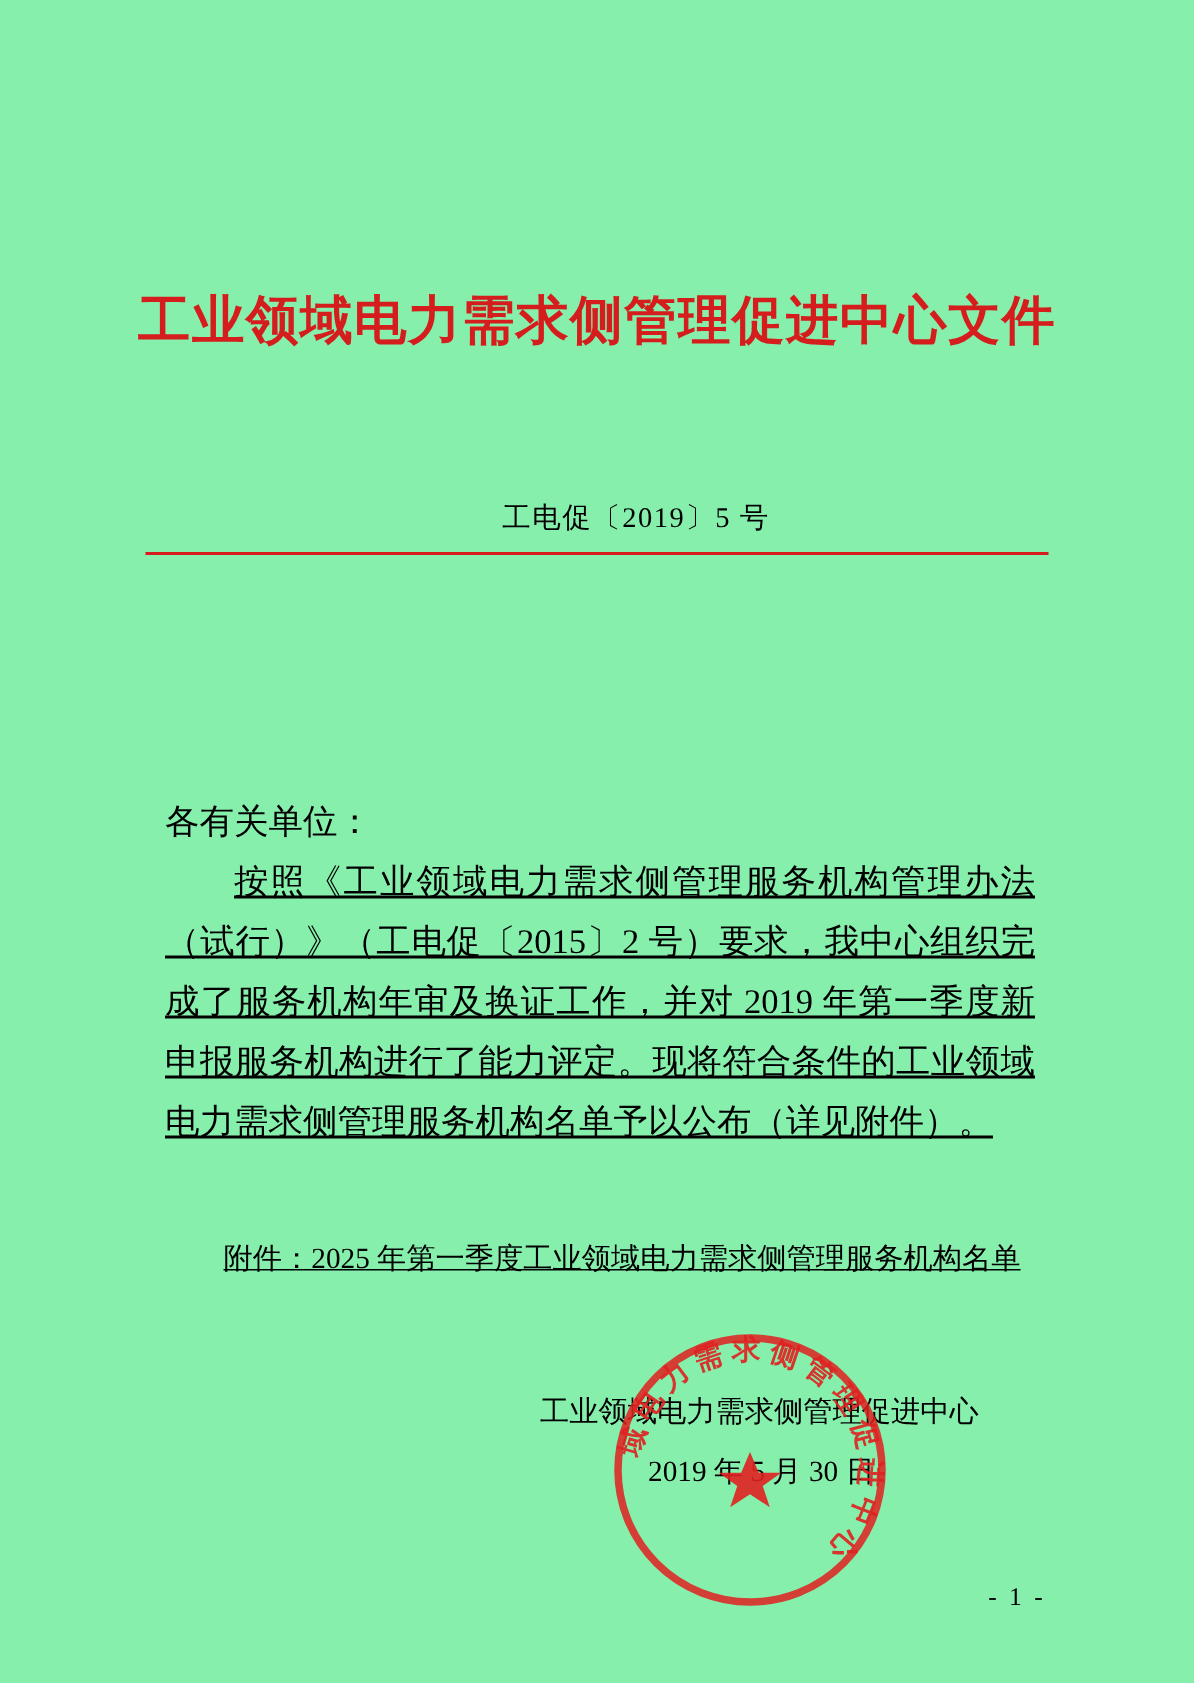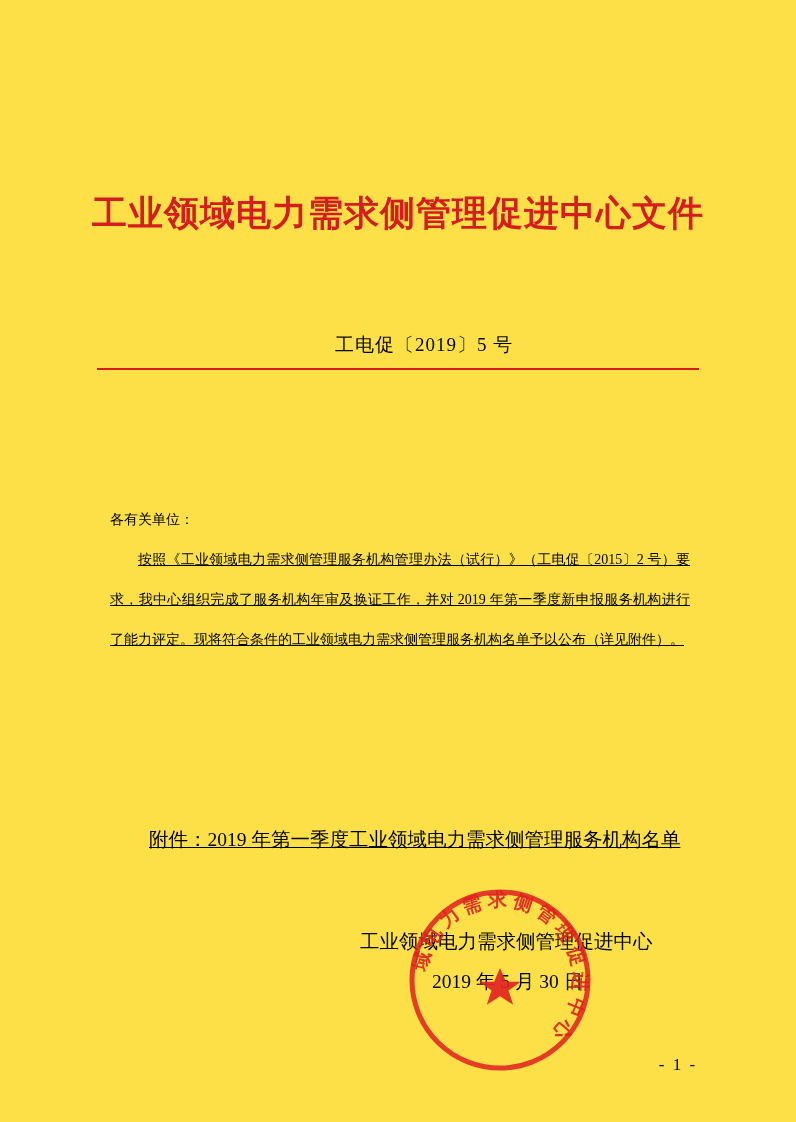--- a/index.html
+++ b/index.html
@@ -14,21 +14,21 @@
     font-family: "Liberation Serif", "DejaVu Serif", serif;
     color: #000000;
     overflow: hidden;
   }
 
   .page {
     position: absolute;
     left: 0; top: 0;
     width: 796px;
     height: 1122px;
-    background: #fde047;
+    background: #86efac;
   }
 
   
   .masthead {
     position: absolute;
     left: 0;
     top: 190px;
     width: 796px;
     text-align: center;
     color: #d51d1d;
@@ -71,23 +71,23 @@
     font-size: 26px;
     font-weight: bold;
     line-height: 42px;
     letter-spacing: 0.5px;
   }
 
   
   .body-text {
     position: absolute;
     left: 110px;
-    top: 500px;
+    top: 528px;
     width: 580px;
-    font-size: 14px;
+    font-size: 23px;
     line-height: 40px;
     text-align: justify;
     text-justify: inter-ideograph;
   }
   .body-text p {
     margin: 0;
   }
   .indent2 { text-indent: 2em; text-decoration: underline; }
 
   .attach-block {
@@ -149,21 +149,21 @@
 
   <div class="red-rule"></div>
 
 
   <div class="body-text">
     <p>各有关单位：</p>
     <p class="indent2">按照《工业领域电力需求侧管理服务机构管理办法（试行）》（工电促〔2015〕2 号）要求，我中心组织完成了服务机构年审及换证工作，并对 2019 年第一季度新申报服务机构进行了能力评定。现将符合条件的工业领域电力需求侧管理服务机构名单予以公布（详见附件）。</p>
   </div>
 
   <div class="attach-block">
-    <p class="indent2">附件：2019 年第一季度工业领域电力需求侧管理服务机构名单</p>
+    <p class="indent2">附件：2025 年第一季度工业领域电力需求侧管理服务机构名单</p>
   </div>
 
   <div class="signature">
     <div>工业领域电力需求侧管理促进中心</div>
     <div class="sig-date">2019 年 5 月 30 日</div>
   </div>
 
   <div class="seal">
     <svg width="200" height="200" viewBox="0 0 200 200" xmlns="http://www.w3.org/2000/svg">
       <defs>

